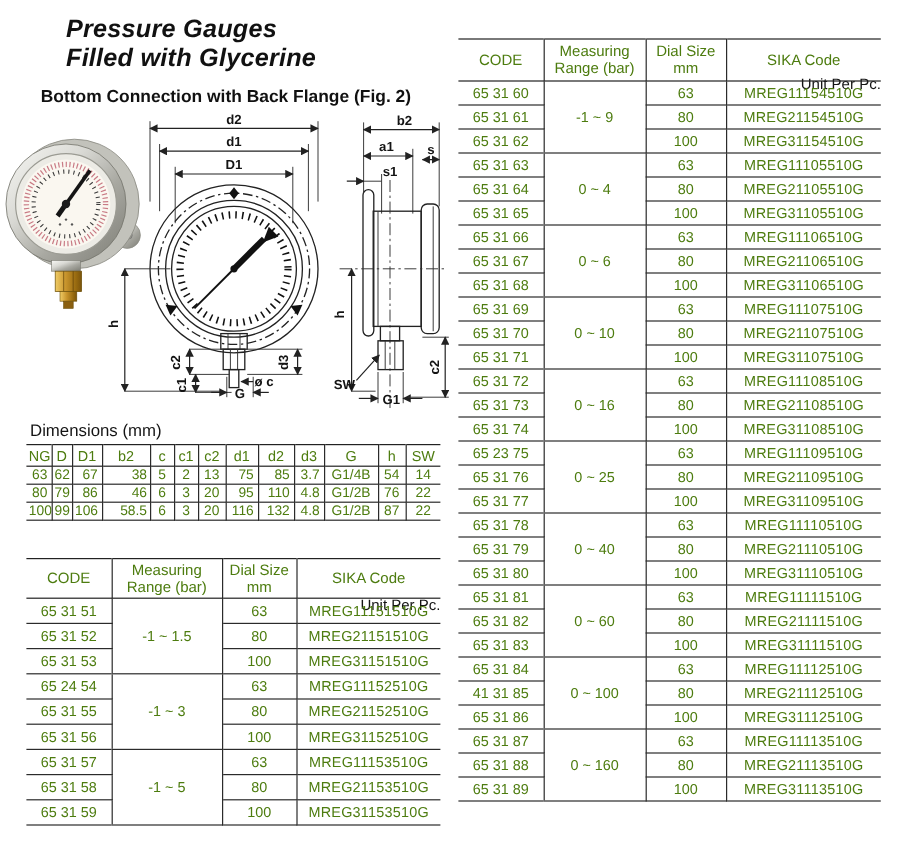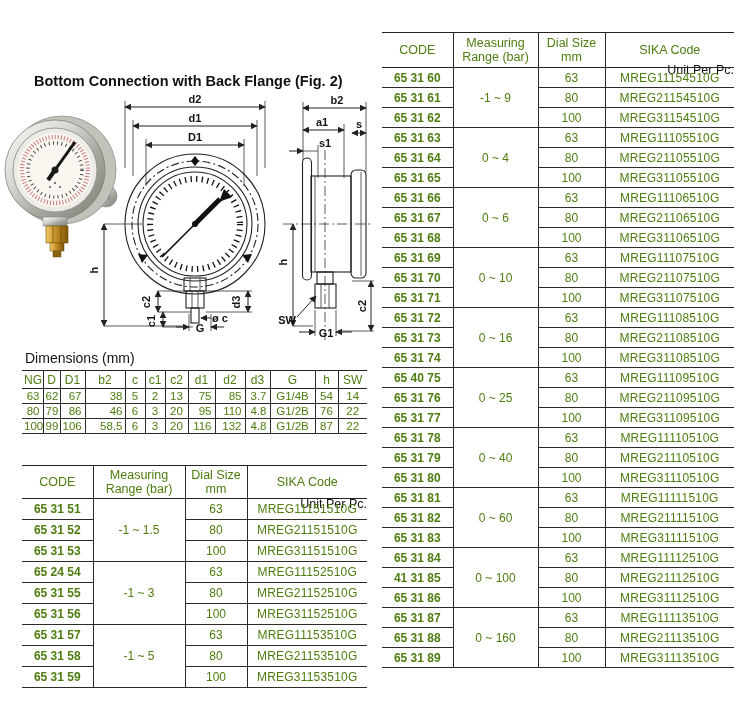--- a/index.html
+++ b/index.html
@@ -31,21 +31,21 @@
   #dims-table th{font-weight:400;font-size:12px;height:17px;border-bottom:1.4px solid #222;margin-left:19px;}
   #dims-table td{height:14px;border-bottom:1px solid #2b2b2b;}
   #dims-table th:not(:last-child),#dims-table td:not(:last-child){border-right:1px solid #2b2b2b;}
   #dims-table td:nth-child(1),#dims-table td:nth-child(2),#dims-table td:nth-child(3),
   #dims-table td:nth-child(8),#dims-table td:nth-child(9),#dims-table td:nth-child(10){text-align:right;padding-right:3px;}
   #dims-table td:nth-child(4){text-align:right;padding-left:3px;}
   
   .codes{font-size:12px;border-top:1.4px solid #222;}
   .codes th{font-weight:400;font-size:12.5px;white-space:pre-line;line-height:14px;border-bottom:1.4px solid #222;}
   .codes td{border-bottom:1px solid #2b2b2b;}
-  .codes td.code{font-weight:700;margin-top:48px;}
+  .codes td.code{font-weight:400;margin-top:48px;}
   .codes th:not(:last-child){border-right:1px solid #2b2b2b;}
   .codes td.code,.codes td.range,.codes td.dial{border-right:1px solid #2b2b2b;}
   .codes td.sika{letter-spacing:.2px;}
   #left-table{left:22px;top:465px;width:345px;}
   #left-table th{height:32px;}
   #left-table td{height:20px;}
   #right-table{left:382px;top:32px;width:352px;}
   #right-table th{height:34px;}
   #right-table td{height:19px;}
   
@@ -54,20 +54,22 @@
   .lbl{font-family:"Liberation Sans",sans-serif;font-weight:700;font-size:11px;fill:#141414;text-anchor:middle;}
   .ln{stroke:#222;fill:none;stroke-width:1.1;}
   .thin{stroke:#333;fill:none;stroke-width:.8;}
   .dim{stroke:#222;stroke-width:1;marker-start:url(#arr);marker-end:url(#arr);}
   .dimE{stroke:#222;stroke-width:1;marker-end:url(#arr);}
 </style>
 </head>
 <body>
 
 <div class="abs title">
+  <div>Pressure Gauges</div>
+  <div>Filled with Glycerine</div>
 </div>
 <div class="abs subtitle">Bottom Connection with Back Flange (Fig. 2)</div>
 
 <svg id="gauge-photo" class="abs" width="128" height="150" viewBox="0 112 128 150">
   <defs>
     <linearGradient id="chrome" x1="0" y1="0" x2="1" y2="1">
       <stop offset="0" stop-color="#f8f8f5"></stop>
         <stop offset="0.35" stop-color="#d9d9d4"></stop>
       <stop offset="0.62" stop-color="#a8a8a1"></stop>
         <stop offset="1" stop-color="#7c7c74"></stop>
@@ -484,21 +486,21 @@
         <td class="code">65 31 73</td>
         <td class="dial">80</td>
         <td class="sika">MREG21108510G</td>
       </tr>
       <tr>
         <td class="code">65 31 74</td>
         <td class="dial">100</td>
         <td class="sika">MREG31108510G</td>
       </tr>
       <tr>
-        <td class="code">65 40 75</td>
+        <td class="code">65 23 75</td>
         <td class="range" rowspan="3">0 ~ 25</td>
         <td class="dial">63</td>
         <td class="sika">MREG11109510G</td>
       </tr>
       <tr>
         <td class="code">65 31 76</td>
         <td class="dial">80</td>
         <td class="sika">MREG21109510G</td>
       </tr>
       <tr>

